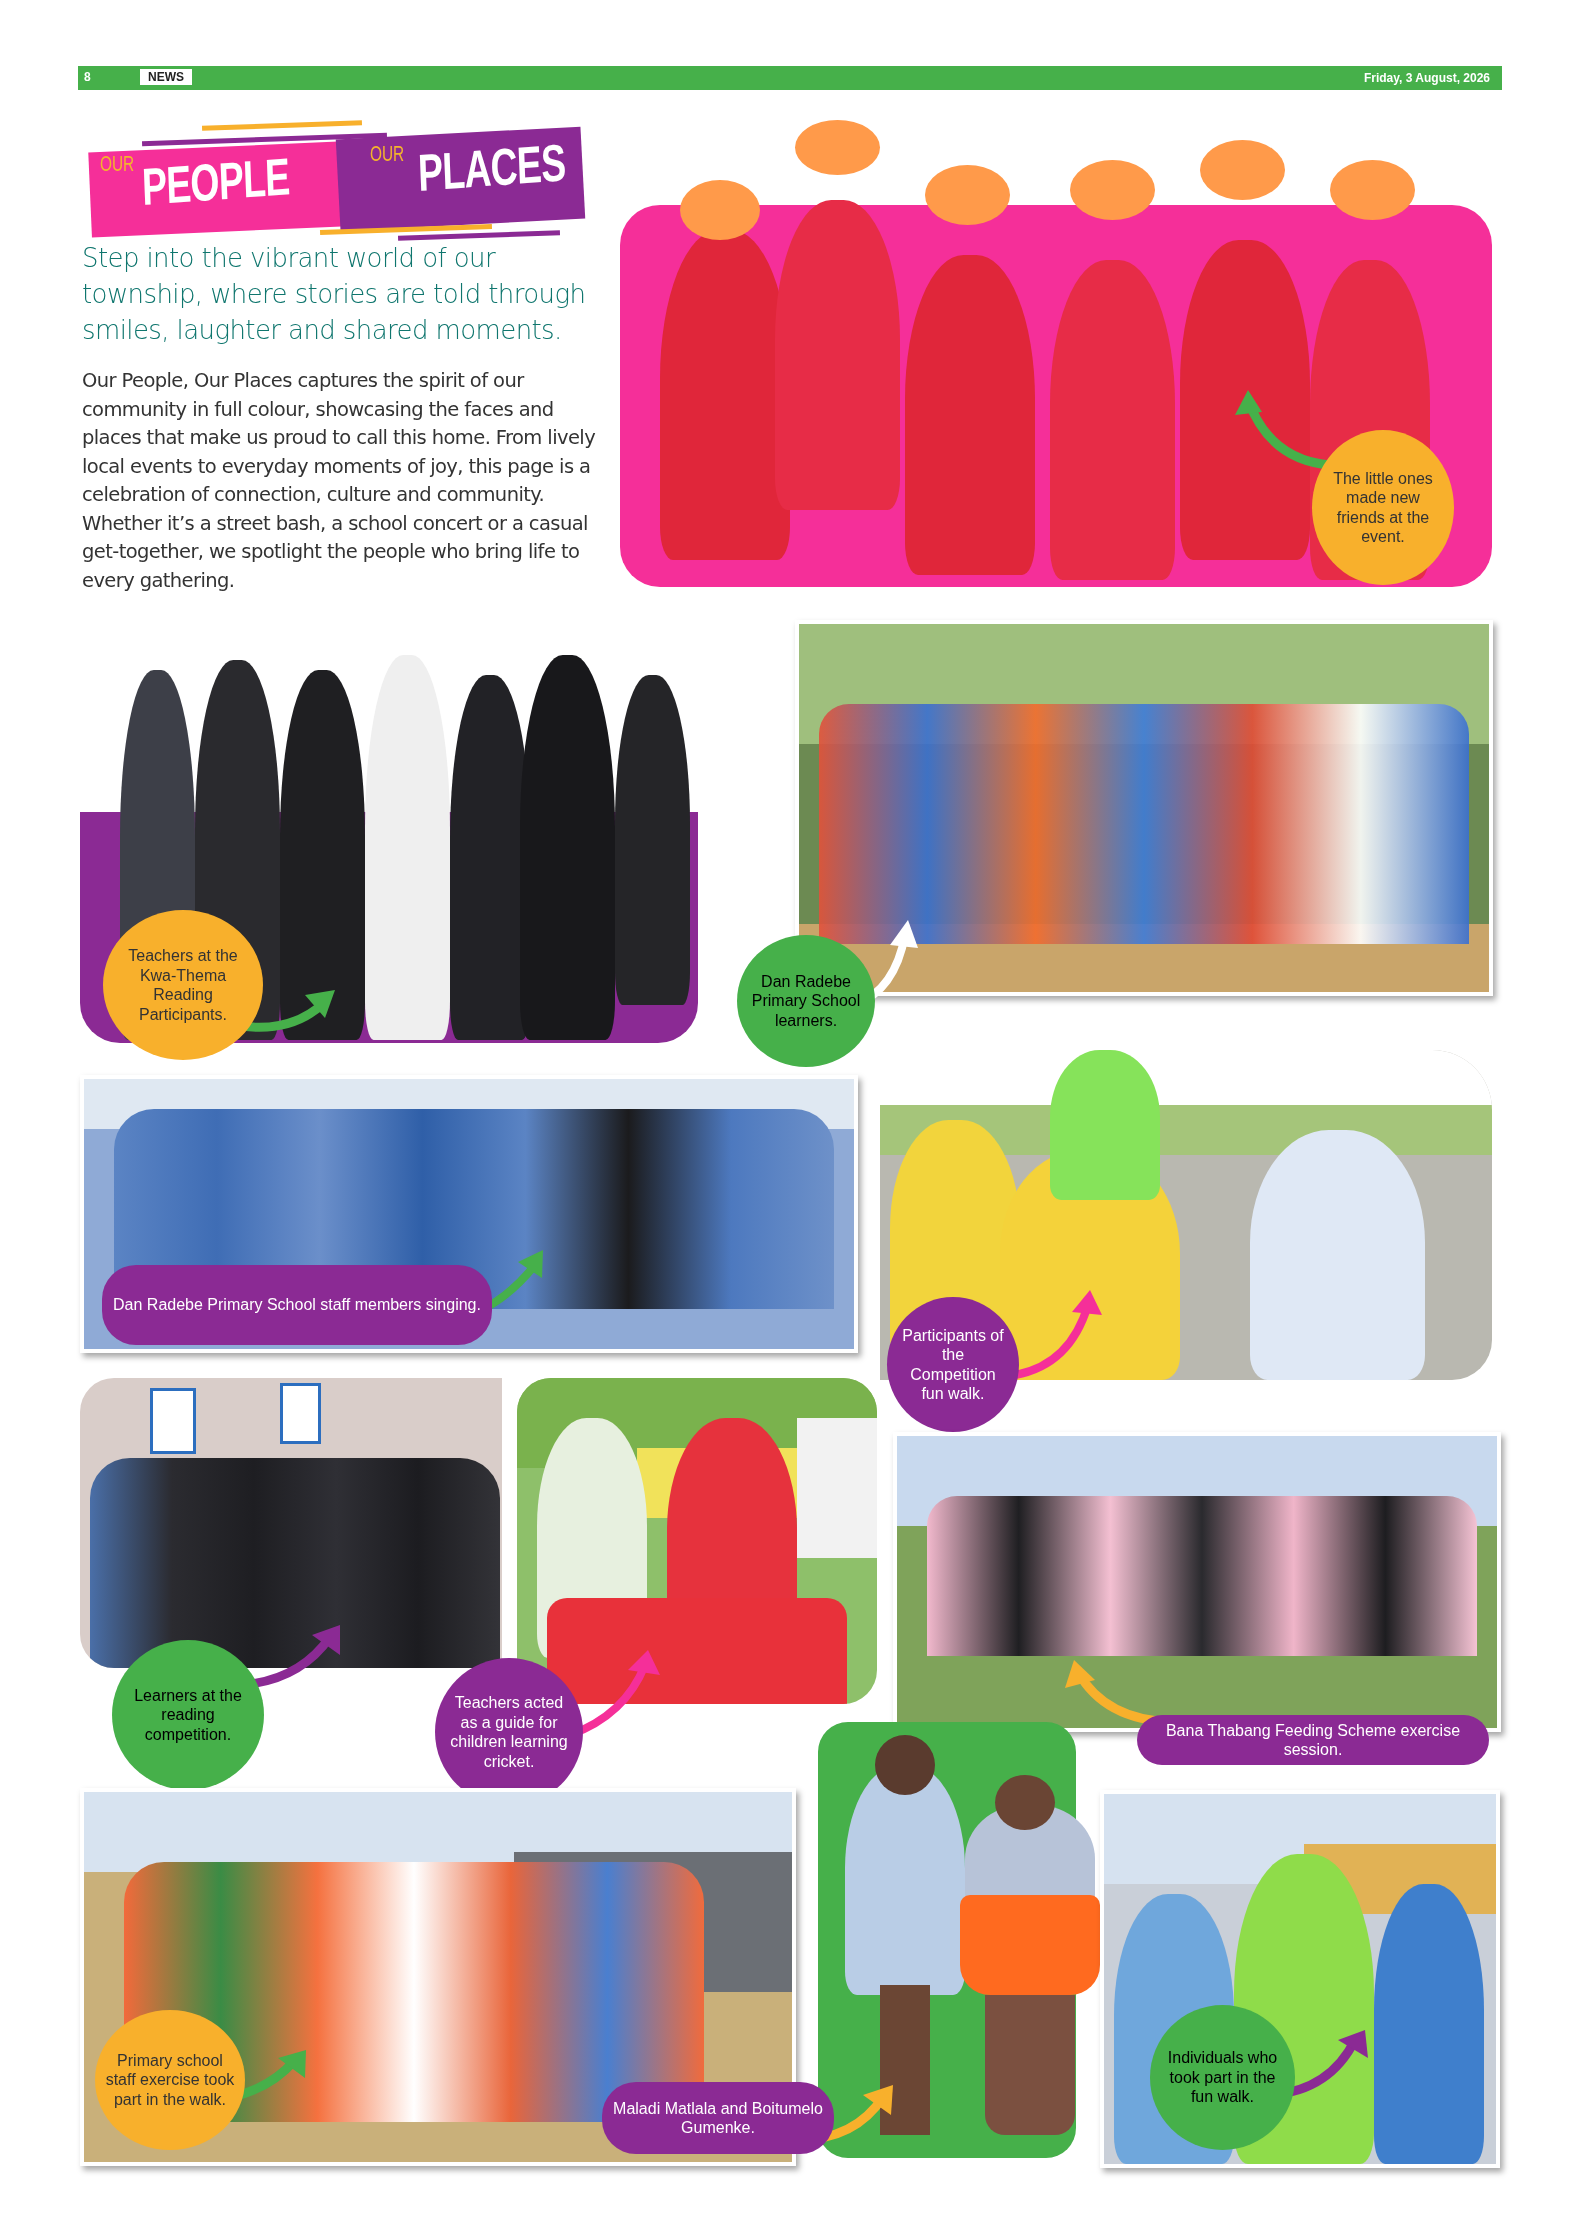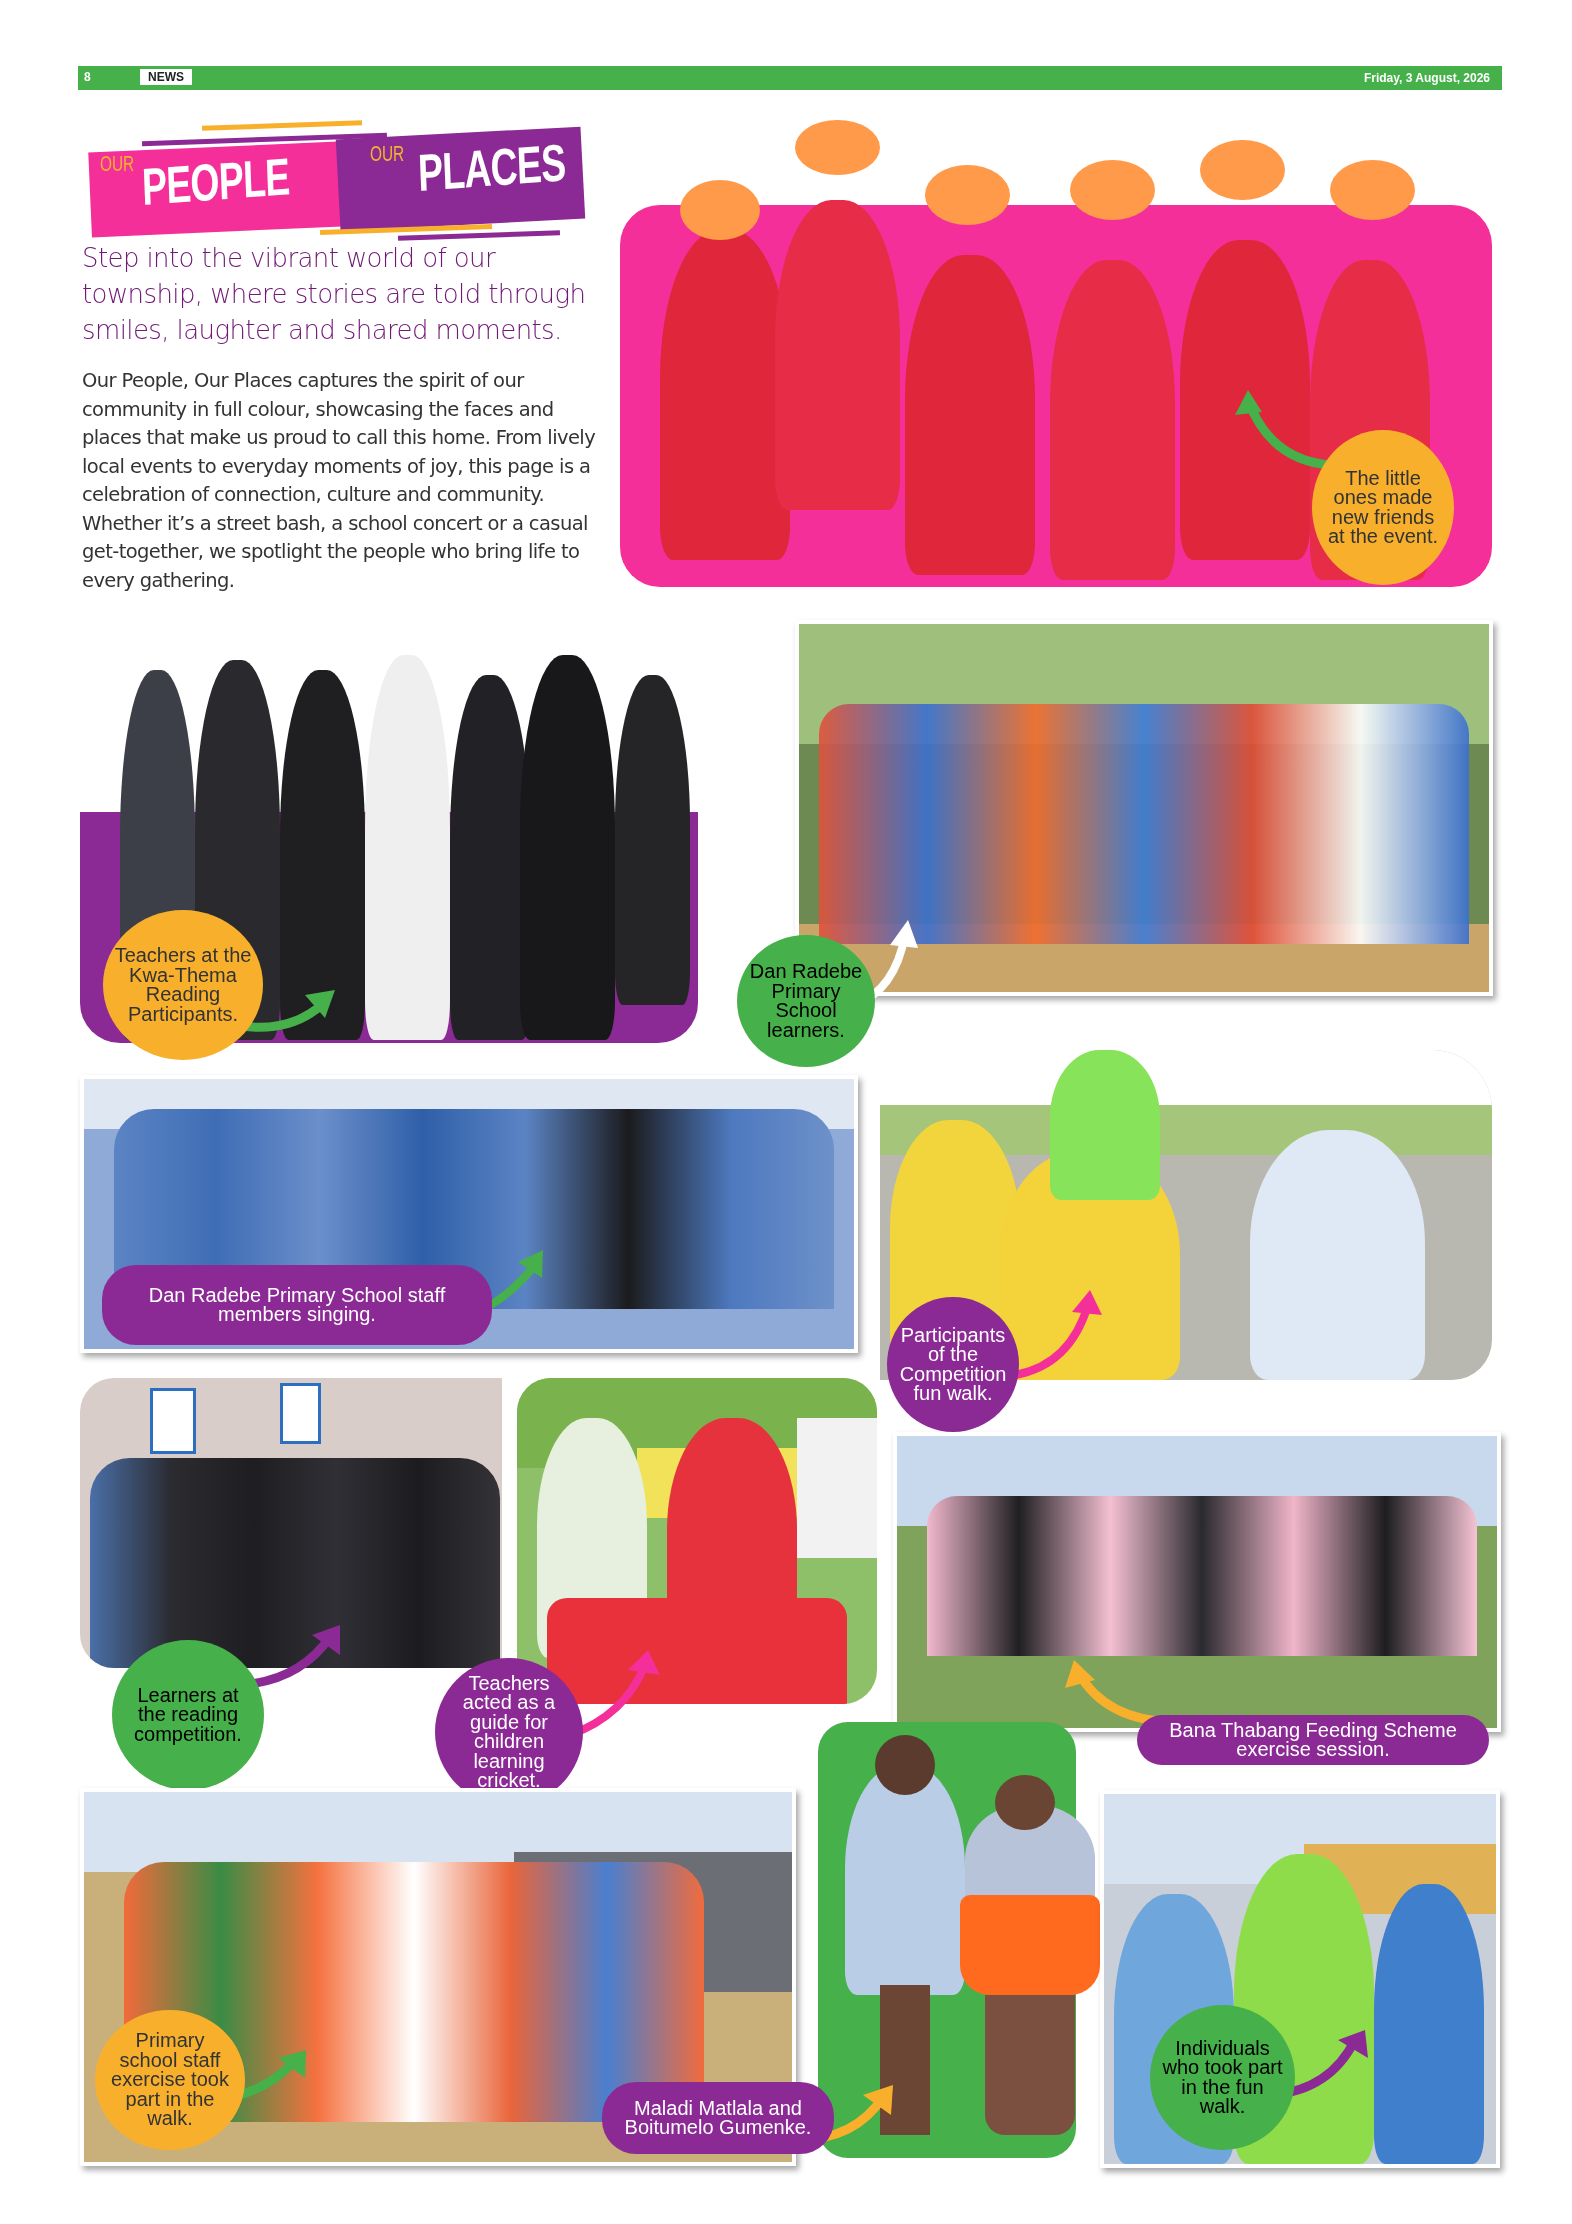--- a/index.html
+++ b/index.html
@@ -12,28 +12,28 @@
   .topbar .mid{position:absolute;left:0;right:0;top:5px;text-align:center;}
   .topbar .date{position:absolute;right:12px;top:5px;}
   
   .mast{left:80px;top:115px;width:520px;height:125px;}
   .m-pink{position:absolute;left:10px;top:32px;width:250px;height:85px;background:#f52f99;transform:rotate(-2.5deg);}
   .m-purple{position:absolute;left:258px;top:18px;width:245px;height:92px;background:#8b2a94;transform:rotate(-3deg);}
   .m-line{position:absolute;height:5px;}
   .m-our{position:absolute;color:#f4b42c;font-family:"Liberation Sans Narrow","Liberation Sans",sans-serif;font-size:22px;transform:scaleX(.7);transform-origin:left;}
   .m-big{position:absolute;color:#fff;font-weight:bold;font-size:52px;letter-spacing:-1px;transform:scaleX(.72) rotate(-3deg);transform-origin:left;}
   
-  .lead{left:82px;top:240px;width:510px;font-family:"DejaVu Sans",sans-serif;font-size:26px;line-height:36px;color:#701a75;font-weight:300;letter-spacing:-0.6px;}
+  .lead{left:82px;top:240px;width:510px;font-family:"DejaVu Sans",sans-serif;font-size:26px;line-height:36px;color:#0f766e;font-weight:300;letter-spacing:-0.6px;}
   .body-text{left:82px;top:367px;width:515px;font-family:"DejaVu Sans",sans-serif;font-size:19.5px;line-height:28.5px;color:#333;letter-spacing:-0.6px;}
   .photo{position:absolute;overflow:hidden;}
   .shadow{box-shadow:3px 4px 6px rgba(0,0,0,.35);}
   .person{position:absolute;border-radius:45% 45% 10% 10%;}
   .head{position:absolute;border-radius:50%;}
   
-  .cap{position:absolute;display:flex;align-items:center;justify-content:center;text-align:center;font-family:"Liberation Sans",sans-serif;font-size:20px;line-height:19.5px;padding:0 10px;box-sizing:border-box;}
+  .cap{position:absolute;display:flex;align-items:center;justify-content:center;text-align:center;font-family:"Liberation Sans",sans-serif;font-size:16px;line-height:19.5px;padding:0 10px;box-sizing:border-box;}
   .circle{border-radius:50%;}
   .pill{border-radius:34px;}
   .orange{background:#f8b02c;color:#333;}
   .green{background:#46b04a;color:#000000;}
   .purple{background:#8b2a94;color:#fff;}
   svg.arrow{position:absolute;overflow:visible;}
 </style>
 </head>
 <body>
 

